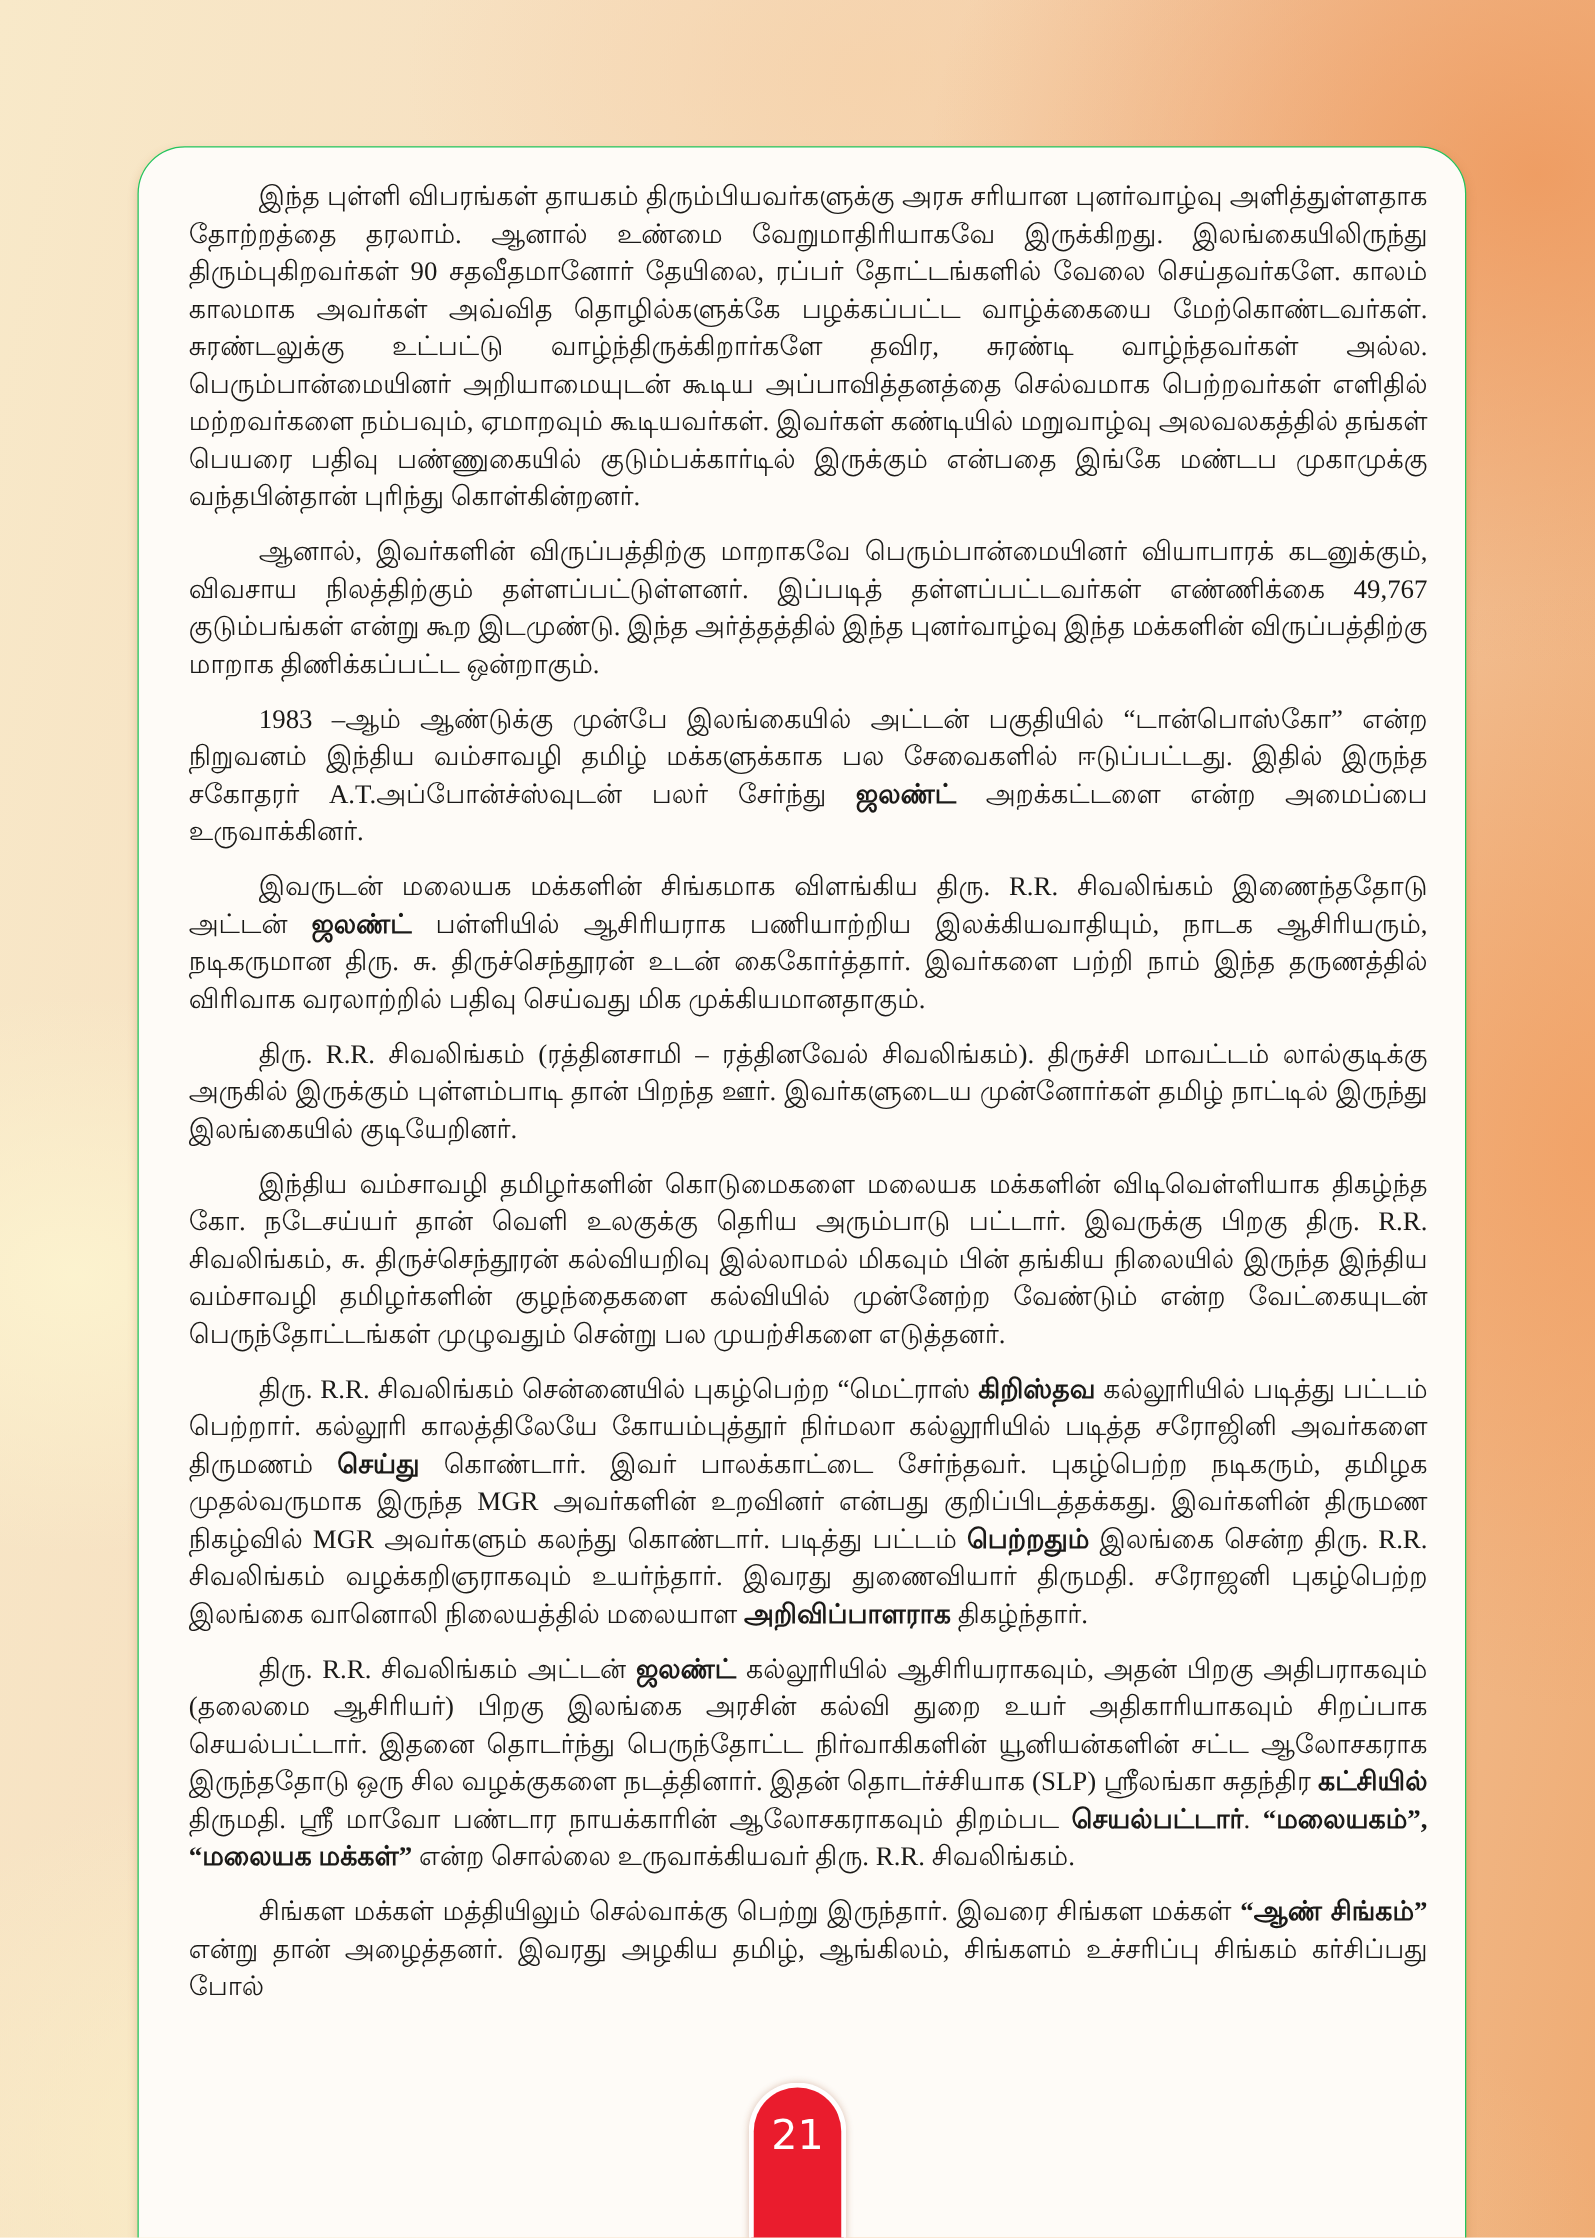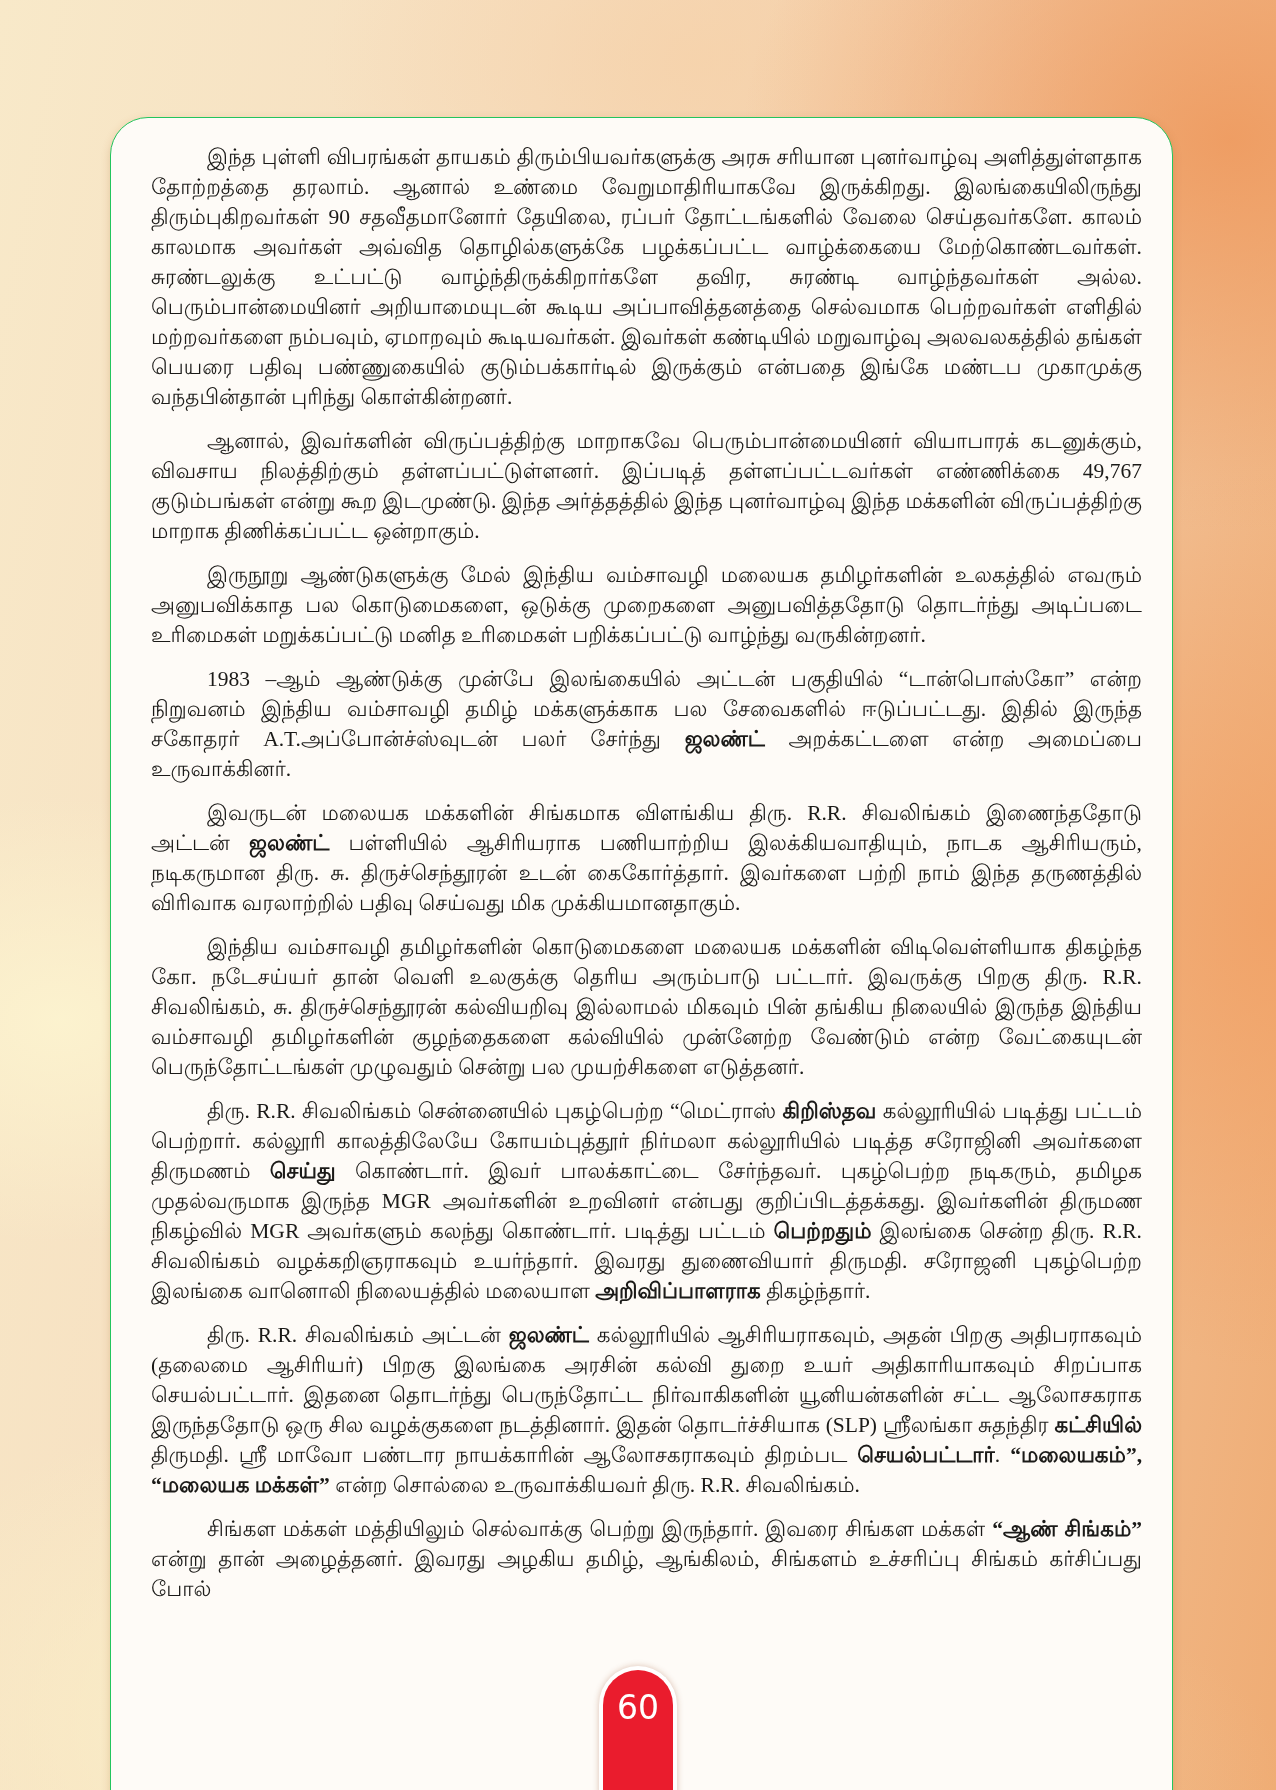--- a/index.html
+++ b/index.html
@@ -68,25 +68,25 @@
     box-shadow: 0 0 6px rgba(140,60,20,0.3);
   }
 </style>
 </head>
 <body>
 
 <div class="content-card">
   <div class="doc-body">
       <p class="para"><span class="">இந்த புள்ளி விபரங்கள் தாயகம் திரும்பியவர்களுக்கு அரசு சரியான புனர்வாழ்வு அளித்துள்ளதாக தோற்றத்தை தரலாம்.  ஆனால் உண்மை வேறுமாதிரியாகவே இருக்கிறது.  இலங்கையிலிருந்து திரும்புகிறவர்கள் 90 சதவீதமானோர் தேயிலை, ரப்பர் தோட்டங்களில் வேலை செய்தவர்களே.  காலம் காலமாக அவர்கள் அவ்வித தொழில்களுக்கே பழக்கப்பட்ட வாழ்க்கையை மேற்கொண்டவர்கள். சுரண்டலுக்கு உட்பட்டு வாழ்ந்திருக்கிறார்களே தவிர, சுரண்டி வாழ்ந்தவர்கள் அல்ல. பெரும்பான்மையினர் அறியாமையுடன் கூடிய அப்பாவித்தனத்தை செல்வமாக பெற்றவர்கள் எளிதில் மற்றவர்களை நம்பவும், ஏமாறவும் கூடியவர்கள்.  இவர்கள் கண்டியில் மறுவாழ்வு அலவலகத்தில் தங்கள் பெயரை பதிவு பண்ணுகையில் குடும்பக்கார்டில் இருக்கும் என்பதை இங்கே மண்டப முகாமுக்கு வந்தபின்தான் புரிந்து கொள்கின்றனர்.</span></p>
       <p class="para"><span class="">ஆனால், இவர்களின்  விருப்பத்திற்கு மாறாகவே பெரும்பான்மையினர் வியாபாரக் கடனுக்கும், விவசாய நிலத்திற்கும் தள்ளப்பட்டுள்ளனர். இப்படித் தள்ளப்பட்டவர்கள் எண்ணிக்கை 49,767 குடும்பங்கள் என்று கூற இடமுண்டு.  இந்த அர்த்தத்தில் இந்த புனர்வாழ்வு இந்த மக்களின் விருப்பத்திற்கு மாறாக திணிக்கப்பட்ட ஒன்றாகும்.</span></p>
-      <p class="para"><span class="">இருநூறு ஆண்டுகளுக்கு மேல் இந்திய வம்சாவழி மலையக தமிழர்களின் உலகத்தில் எவரும் அனுபவிக்காத பல கொடுமைகளை, ஒடுக்கு முறைகளை அனுபவித்ததோடு தொடர்ந்து அடிப்படை உரிமைகள் மறுக்கப்பட்டு மனித உரிமைகள் பறிக்கப்பட்டு வாழ்ந்து வருகின்றனர்.</span></p>
       <p class="para"><span class="">1983 –ஆம் ஆண்டுக்கு முன்பே இலங்கையில் அட்டன் பகுதியில் “டான்பொஸ்கோ” என்ற நிறுவனம் இந்திய வம்சாவழி தமிழ் மக்களுக்காக பல சேவைகளில் ஈடுப்பட்டது.  இதில்  இருந்த சகோதரர் A.T.அப்போன்ச்ஸ்வுடன் பலர் சேர்ந்து </span><span class="bold">ஜலண்ட்</span><span class=""> அறக்கட்டளை என்ற அமைப்பை உருவாக்கினர்.</span></p>
       <p class="para"><span class="">இவருடன் மலையக மக்களின் சிங்கமாக விளங்கிய திரு. R.R. சிவலிங்கம் இணைந்ததோடு அட்டன் </span><span class="bold">ஜலண்ட்</span><span class=""> பள்ளியில் ஆசிரியராக பணியாற்றிய இலக்கியவாதியும், நாடக ஆசிரியரும், நடிகருமான திரு. சு. திருச்செந்தூரன் உடன் கைகோர்த்தார்.   இவர்களை பற்றி நாம் இந்த தருணத்தில் விரிவாக வரலாற்றில் பதிவு செய்வது மிக முக்கியமானதாகும்.</span></p>
+      <p class="para"><span class="">திரு. R.R. சிவலிங்கம் (ரத்தினசாமி – ரத்தினவேல் சிவலிங்கம்). திருச்சி மாவட்டம் லால்குடிக்கு அருகில் இருக்கும் புள்ளம்பாடி தான் பிறந்த ஊர்.  இவர்களுடைய முன்னோர்கள் தமிழ் நாட்டில் இருந்து இலங்கையில் குடியேறினர்.</span></p>
       <p class="para"><span class="">இந்திய வம்சாவழி தமிழர்களின் கொடுமைகளை மலையக மக்களின் விடிவெள்ளியாக திகழ்ந்த கோ. நடேசய்யர் தான் வெளி உலகுக்கு தெரிய அரும்பாடு பட்டார்.  இவருக்கு பிறகு திரு. R.R. சிவலிங்கம், சு. திருச்செந்தூரன் கல்வியறிவு இல்லாமல்  மிகவும் பின் தங்கிய நிலையில் இருந்த இந்திய வம்சாவழி தமிழர்களின் குழந்தைகளை கல்வியில் முன்னேற்ற வேண்டும் என்ற வேட்கையுடன் பெருந்தோட்டங்கள் முழுவதும் சென்று பல முயற்சிகளை எடுத்தனர்.</span></p>
       <p class="para"><span class="">திரு. R.R. சிவலிங்கம் சென்னையில் புகழ்பெற்ற “மெட்ராஸ் </span><span class="bold">கிறிஸ்தவ</span><span class=""> கல்லூரியில் படித்து பட்டம் பெற்றார். கல்லூரி காலத்திலேயே கோயம்புத்தூர் நிர்மலா கல்லூரியில் படித்த சரோஜினி அவர்களை திருமணம் </span><span class="bold">செய்து</span><span class=""> கொண்டார். இவர் பாலக்காட்டை சேர்ந்தவர். புகழ்பெற்ற நடிகரும், தமிழக முதல்வருமாக இருந்த MGR அவர்களின் உறவினர் என்பது குறிப்பிடத்தக்கது. இவர்களின் திருமண நிகழ்வில் MGR அவர்களும் கலந்து கொண்டார். படித்து பட்டம் </span><span class="bold">பெற்றதும்</span><span class=""> இலங்கை சென்ற திரு. R.R. சிவலிங்கம் வழக்கறிஞராகவும் உயர்ந்தார். இவரது துணைவியார் திருமதி. சரோஜனி புகழ்பெற்ற இலங்கை வானொலி நிலையத்தில் மலையாள </span><span class="bold">அறிவிப்பாளராக</span><span class=""> திகழ்ந்தார்.</span></p>
       <p class="para"><span class="">திரு. R.R. சிவலிங்கம் அட்டன் </span><span class="bold">ஜலண்ட்</span><span class=""> கல்லூரியில் ஆசிரியராகவும், அதன் பிறகு அதிபராகவும் (தலைமை ஆசிரியர்) பிறகு இலங்கை அரசின் கல்வி துறை உயர் அதிகாரியாகவும் சிறப்பாக செயல்பட்டார்.  இதனை தொடர்ந்து பெருந்தோட்ட நிர்வாகிகளின் யூனியன்களின் சட்ட ஆலோசகராக இருந்ததோடு ஒரு சில வழக்குகளை நடத்தினார்.  இதன் தொடர்ச்சியாக (SLP) ஸ்ரீலங்கா சுதந்திர </span><span class="bold">கட்சியில்</span><span class=""> திருமதி. ஸ்ரீ மாவோ பண்டார நாயக்காரின் ஆலோசகராகவும் திறம்பட </span><span class="bold">செயல்பட்டார்</span><span class="">. </span><span class="bold">“மலையகம்”, “மலையக மக்கள்”</span><span class=""> என்ற சொல்லை உருவாக்கியவர் திரு. R.R. சிவலிங்கம்.</span></p>
       <p class="para"><span class="">சிங்கள மக்கள் மத்தியிலும் செல்வாக்கு பெற்று இருந்தார். இவரை சிங்கள மக்கள் </span><span class="bold">“ஆண் சிங்கம்”</span><span class=""> என்று தான் அழைத்தனர்.  இவரது அழகிய தமிழ், ஆங்கிலம், சிங்களம் உச்சரிப்பு சிங்கம் கர்சிப்பது போல்</span></p>
     </div>
 </div>
 
 <div class="page-badge">
-  <span>60</span>
+  <span>21</span>
 </div>
 
 </body></html>

